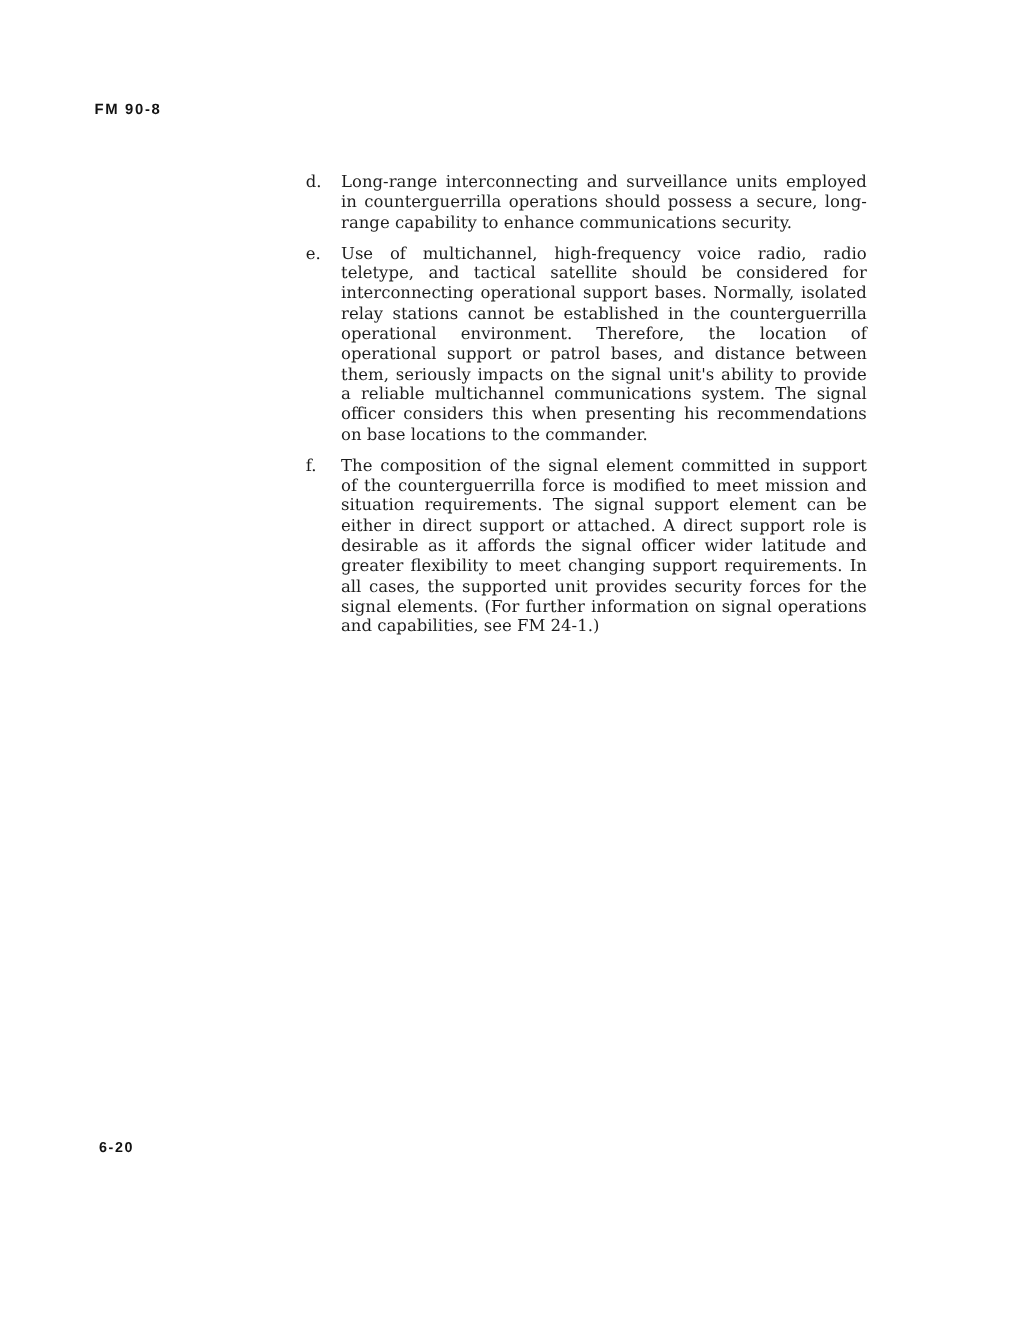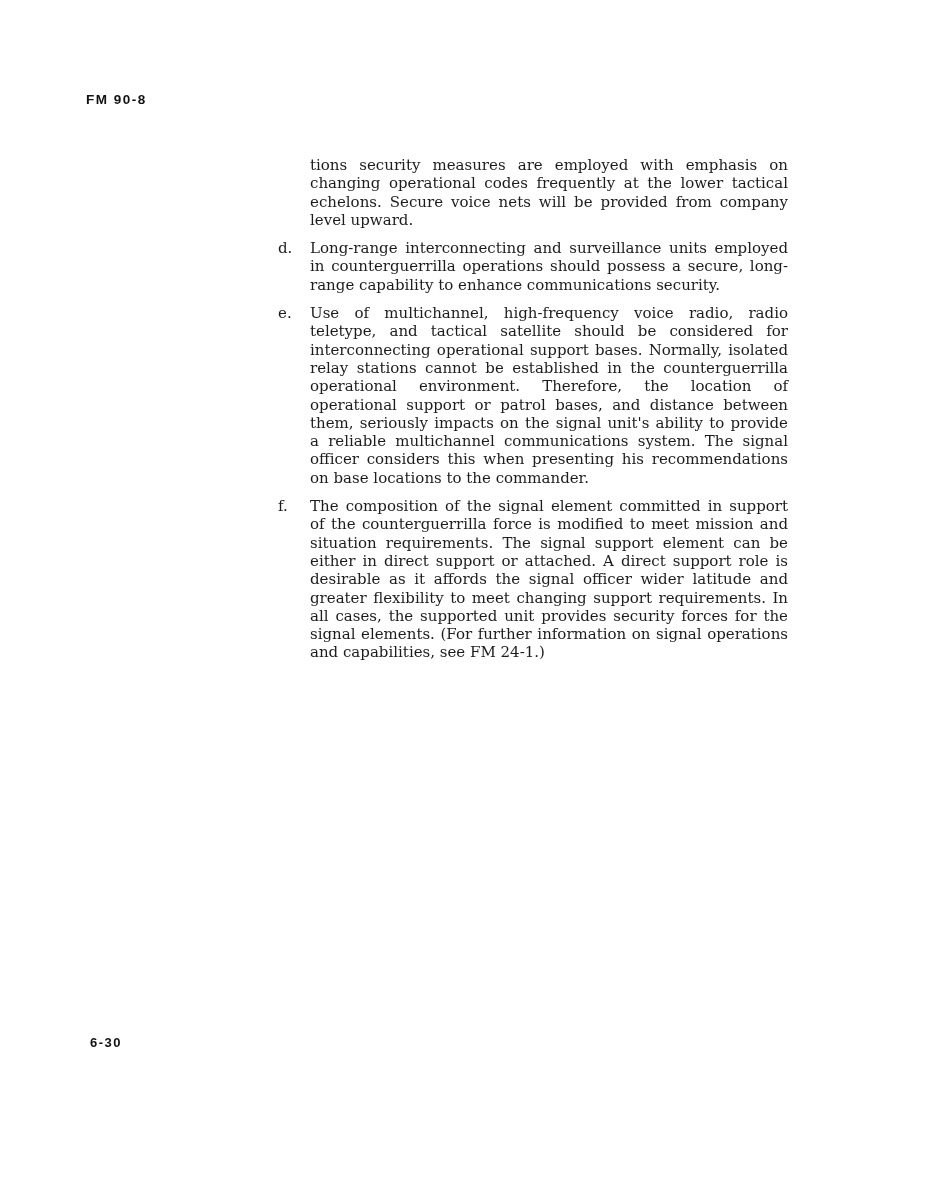--- a/index.html
+++ b/index.html
@@ -61,37 +61,33 @@
 </style>
 </head>
 <body>
 
 <div class="page">
 
   <div class="doc-header">FM 90-8</div>
 
   <div class="content">
 
-    <div class="para">
-      <span class="label"></span>
-      <div class="ptext">tions security measures are employed with emphasis on changing operational codes frequently at the lower tactical echelons. Secure voice nets will be provided from company level upward.</div>
-    </div>
 
     <div class="para">
       <span class="label">d.</span>
       <div class="ptext">Long-range interconnecting and surveillance units employed in counterguerrilla operations should possess a secure, long-range capability to enhance communications security.</div>
     </div>
 
     <div class="para">
       <span class="label">e.</span>
       <div class="ptext">Use of multichannel, high-frequency voice radio, radio teletype, and tactical satellite should be considered for interconnecting operational support bases. Normally, isolated relay stations cannot be established in the counterguerrilla operational environment. Therefore, the location of operational support or patrol bases, and distance between them, seriously impacts on the signal unit's ability to provide a reliable multichannel communications system. The signal officer considers this when presenting his recommendations on base locations to the commander.</div>
     </div>
 
     <div class="para">
       <span class="label">f.</span>
       <div class="ptext">The composition of the signal element committed in support of the counterguerrilla force is modified to meet mission and situation requirements. The signal support element can be either in direct support or attached. A direct support role is desirable as it affords the signal officer wider latitude and greater flexibility to meet changing support requirements. In all cases, the supported unit provides security forces for the signal elements. (For further information on signal operations and capabilities, see FM 24-1.)</div>
     </div>
 
   </div>
 
-  <div class="doc-footer">6-30</div>
+  <div class="doc-footer">6-20</div>
 
 </div>
 
 </body></html>

